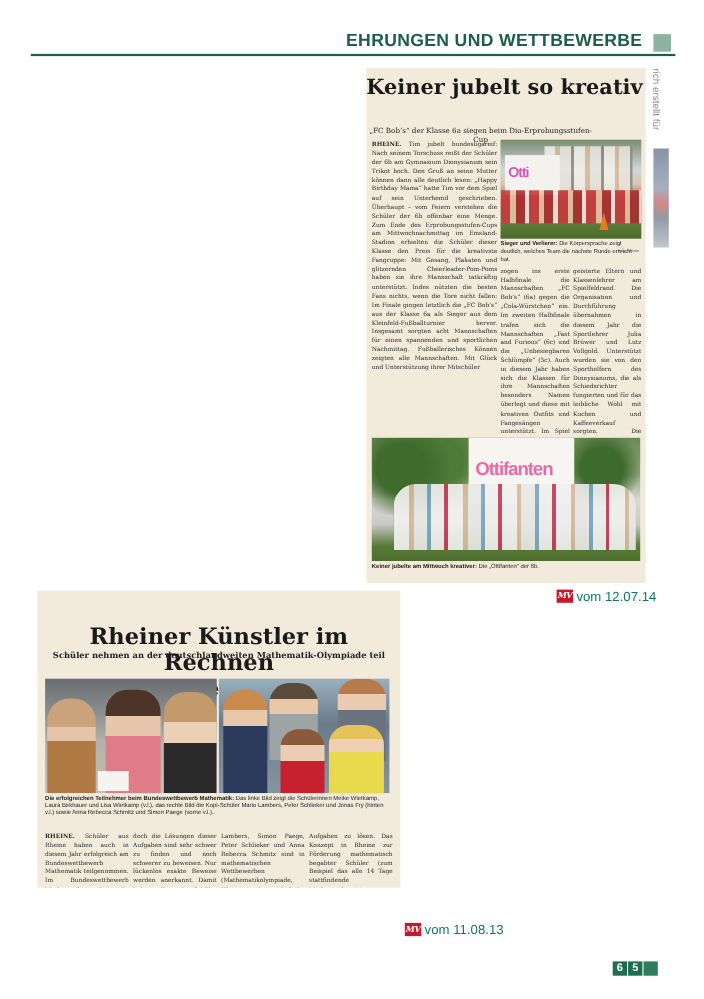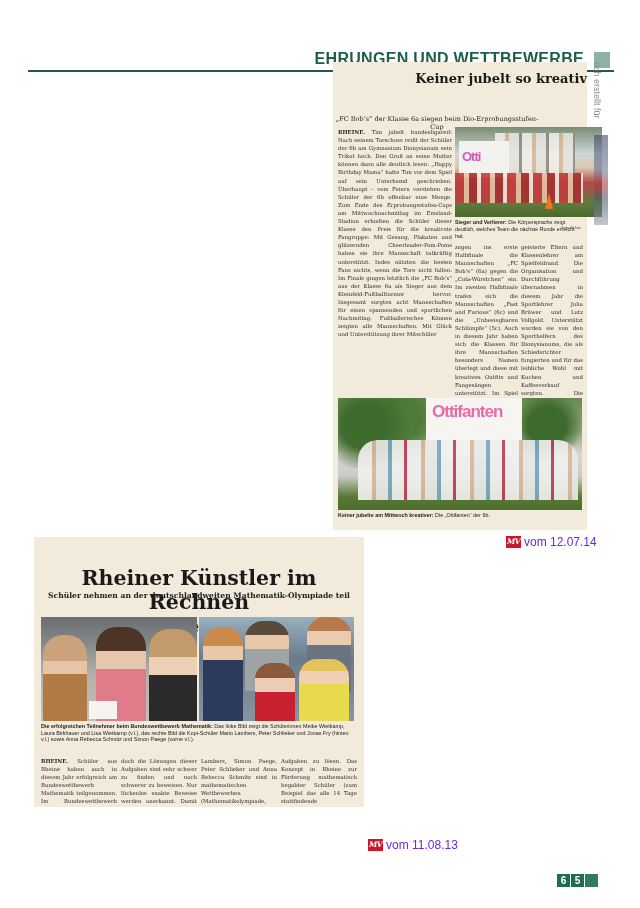--- a/index.html
+++ b/index.html
@@ -1,56 +1,56 @@
 <!DOCTYPE html>
 <html><head>
 <meta charset="utf-8">
 <style>
   * { box-sizing: border-box; margin: 0; padding: 0; }
   html, body { width: 640px; height: 908px; background: #ffffff; overflow: hidden; }
   body { position: relative; font-family: "DejaVu Serif", serif; color: #222; }
 
-  .section-header { position: absolute; left: 28px; top: 26px; width: 586px; height: 25px; border-bottom: 2px solid #1d5e4a; margin-top: 21px; }
+  .section-header { position: absolute; left: 28px; top: 26px; width: 586px; height: 25px; border-bottom: 2px solid #1d5e4a; }
   .section-title { position: absolute; right: 30px; top: 3px; font-family: "Liberation Sans", sans-serif; font-weight: bold; font-size: 16px; letter-spacing: 0.3px; color: #1d5e4a; }
   .section-square { position: absolute; right: 4px; top: 5px; width: 16px; height: 16px; background: #8fb3a3; }
 
   
   .article1 { position: absolute; left: 333px; top: 62px; width: 254px; height: 468px; background: #f2eadb; }
-  .a1-title { position: absolute; left: 0; top: 6px; width: 254px; text-align: right; font-family: "DejaVu Serif", serif; font-weight: bold; font-size: 13px; line-height: 22px; color: #1a1a1a; }
+  .a1-title { position: absolute; left: 0; top: 6px; width: 254px; text-align: left; font-family: "DejaVu Serif", serif; font-weight: bold; font-size: 19px; line-height: 22px; color: #1a1a1a; }
   .a1-sub { position: absolute; left: 0; top: 53px; width: 208px; text-align: center; font-size: 6.5px; color: #222; }
   .col { position: absolute; font-family: "DejaVu Serif", serif; font-size: 5.4px; line-height: 8.1px; text-align: justify; color: #2a2a2a; overflow: hidden; }
   .col b { font-weight: bold; }
 
   .photo { position: absolute; overflow: hidden; }
-  .photo1 { left: 122px; top: 65px; width: 147px; height: 90px; background: linear-gradient(180deg,#7a8c74 0%,#cfd7d8 30%,#d6c8b2 45%,#b54848 62%,#5d7b3a 85%,#4c6a2c 100%); }
+  .photo1 { left: 122px; top: 65px; width: 128px; height: 90px; background: linear-gradient(180deg,#7a8c74 0%,#cfd7d8 30%,#d6c8b2 45%,#b54848 62%,#5d7b3a 85%,#4c6a2c 100%); }
   .p1-banner { position:absolute; left:4px; top:14px; width:50px; height:36px; background:#f4f2ee; }
   .p1-banner span { position:absolute; left:3px; top:8px; font-family:"Liberation Sans",sans-serif; font-size:13px; font-weight:bold; color:#d35ab4; letter-spacing:-1px; }
   .p1-kids { position:absolute; left:0; bottom:14px; width:128px; height:30px; background: repeating-linear-gradient(90deg,#c23d3d 0 9px,#e7c3a3 9px 14px,#a53030 14px 22px,#f0e8e0 22px 26px); opacity:.9; }
   .p1-standing { position:absolute; left:40px; top:6px; width:80px; height:40px; background: repeating-linear-gradient(90deg,#f3f1ec 0 10px,#d9b99a 10px 14px,#e9e6e0 14px 24px,#8c8a86 24px 27px); opacity:.85; }
   .p1-cone { position:absolute; left:90px; bottom:8px; width:0; height:0; border-left:4px solid transparent; border-right:4px solid transparent; border-bottom:16px solid #ea7a22; }
   .caption1 { position:absolute; left:122px; top:157px; width:128px; font-family:"Liberation Sans",sans-serif; font-size:5.3px; line-height:7px; color:#222; }
   .caption1 b { font-weight:bold; }
   .credit1 { position:absolute; right:6px; top:164px; font-family:"Liberation Sans",sans-serif; font-size:3.6px; color:#555; }
 
   .photo2 { left: 5px; top: 336px; width: 244px; height: 112px; background: linear-gradient(180deg,#6a8a55 0%,#8fa47a 30%,#d8d8d6 50%,#c9c9c7 70%,#577a34 88%,#4d6e2d 100%); }
   .p2-banner { position:absolute; left:88px; top:0; width:96px; height:60px; background:#f7f5f1; }
-  .p2-banner span { position:absolute; left:6px; top:4px; font-family:"Liberation Sans",sans-serif; font-size:17px; font-weight:bold; color:#e86aa6; letter-spacing:-1px; }
+  .p2-banner span { position:absolute; left:6px; top:19px; font-family:"Liberation Sans",sans-serif; font-size:17px; font-weight:bold; color:#e86aa6; letter-spacing:-1px; }
   .p2-trees-l { position:absolute; left:0; top:0; width:90px; height:70px; background: radial-gradient(circle at 30% 40%, #3f6b2c 0 30%, transparent 60%), radial-gradient(circle at 70% 30%, #4f7b38 0 25%, transparent 60%); }
   .p2-trees-r { position:absolute; right:0; top:0; width:70px; height:70px; background: radial-gradient(circle at 50% 40%, #3d6a2d 0 35%, transparent 65%); }
   .p2-people { position:absolute; left:20px; top:42px; width:220px; height:60px; background: repeating-linear-gradient(90deg,#f0f0ee 0 14px,#d9b99a 14px 18px,#e8e8e6 18px 30px,#78a7c0 30px 34px,#efefed 34px 46px,#c23d5a 46px 49px); opacity:.92; border-radius: 20px 20px 0 0; }
   .caption2 { position:absolute; left:5px; top:450px; width:244px; font-family:"Liberation Sans",sans-serif; font-size:5.4px; color:#222; }
   .caption2 b { font-weight:bold; }
 
   .vertical-strip { position:absolute; left:590px; top:62px; width:22px; height:170px; }
   .vertical-text { position:absolute; left:2px; top:0; writing-mode: vertical-rl; font-family:"Liberation Sans",sans-serif; font-size:9px; color:#8a8a8a; white-space:nowrap; }
   .vertical-photo { position:absolute; left:594px; top:135px; width:14px; height:90px; background: linear-gradient(180deg,#3d4b66 0%,#6b7896 40%,#b33a3a 55%,#48586e 70%,#9aa1a8 100%); opacity:.6; }
 
   .mv-tag { position:absolute; display:flex; align-items:center; gap:3px; }
   .mv-logo { width:15px; height:12px; background:#c8192c; color:#fff; font-family:"DejaVu Serif",serif; font-weight:bold; font-style:italic; font-size:7.5px; line-height:12px; text-align:center; letter-spacing:-0.5px; }
-  .mv-date { font-family:"Liberation Sans",sans-serif; font-size:12px; color:#6d28d9; }
+  .mv-date { font-family:"Liberation Sans",sans-serif; font-size:12px; color:#0f766e; }
   .mv1 { left: 506px; top: 535px; }
   .mv2 { left: 368px; top: 838px; }
 
   
   .article2 { position: absolute; left: 34px; top: 537px; width: 330px; height: 270px; background: #f2eadb; }
   .a2-title { position:absolute; left:0; top:3px; width:330px; text-align:center; font-family:"DejaVu Serif",serif; font-weight:bold; font-size:20.5px; line-height:24px; color:#1a1a1a;margin-top:26px; }
   .a2-sub { position:absolute; left:0; top:54px; width:330px; text-align:center; font-family:"DejaVu Serif",serif; font-size:7.6px; font-weight:bold; color:#222; }
   .photo3 { left: 7px; top: 80px; width: 156px; height: 104px; background: linear-gradient(180deg,#6a6d70 0%,#8c8f92 30%,#b4b0aa 55%,#c6bfb4 100%); }
   .p3-girl1 { position:absolute; left:2px; top:18px; width:44px; height:86px; background: linear-gradient(180deg,#caa27c 0 30%,#e6c4a8 30% 45%,#b07a45 45% 100%); border-radius:20px 20px 0 0; }
   .p3-girl2 { position:absolute; left:55px; top:10px; width:50px; height:94px; background: linear-gradient(180deg,#4c3427 0 25%,#e7c7ac 25% 45%,#e07b8a 45% 100%); border-radius:20px 20px 0 0; }

